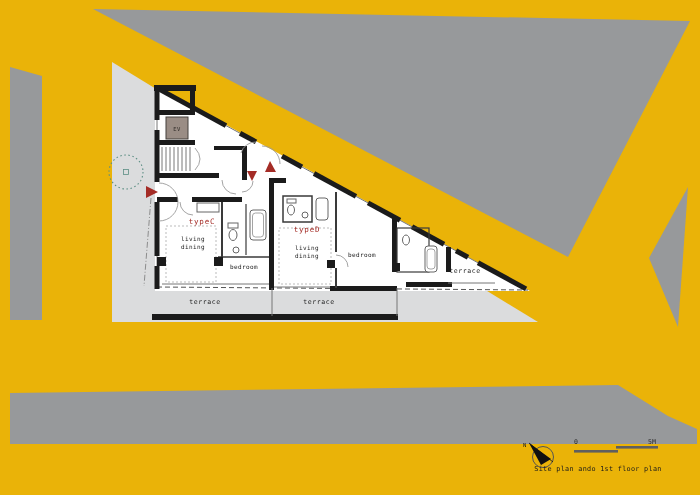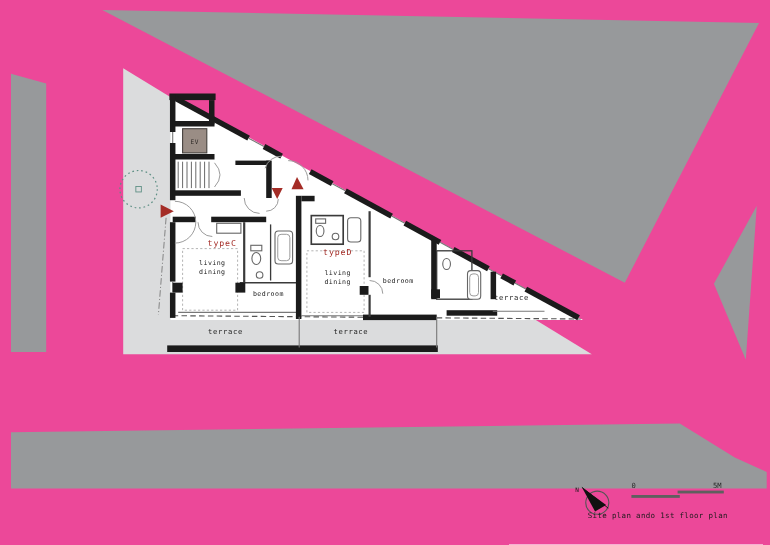--- a/index.html
+++ b/index.html
@@ -1,16 +1,16 @@
 <!DOCTYPE html>
 <html><head>
 <meta charset="utf-8">
 <style>
   html,body{margin:0;padding:0;background:#ffffff;}
-  .stage{position:relative;width:700px;height:495px;background:#ec4899;overflow:hidden;
+  .stage{position:relative;width:700px;height:495px;background:#eab308;overflow:hidden;
          font-family:"DejaVu Sans Mono", monospace;text-align:right;}
   svg{display:block;}
   .wall{fill:#1b1b1b;}
   .wline{stroke:#1b1b1b;fill:none;}
   .thin{stroke:#777;stroke-width:1;fill:none;}
   .partition{stroke:#3a3a3a;fill:none;}
   .fixture{stroke:#666;stroke-width:1;fill:#ffffff;}
   .arc{stroke:#9a9a9a;stroke-width:0.9;fill:none;}
   .tread{stroke:#555;stroke-width:0.8;}
   .dotted{stroke:#aaaaaa;stroke-width:0.8;fill:none;stroke-dasharray:2 2;}

